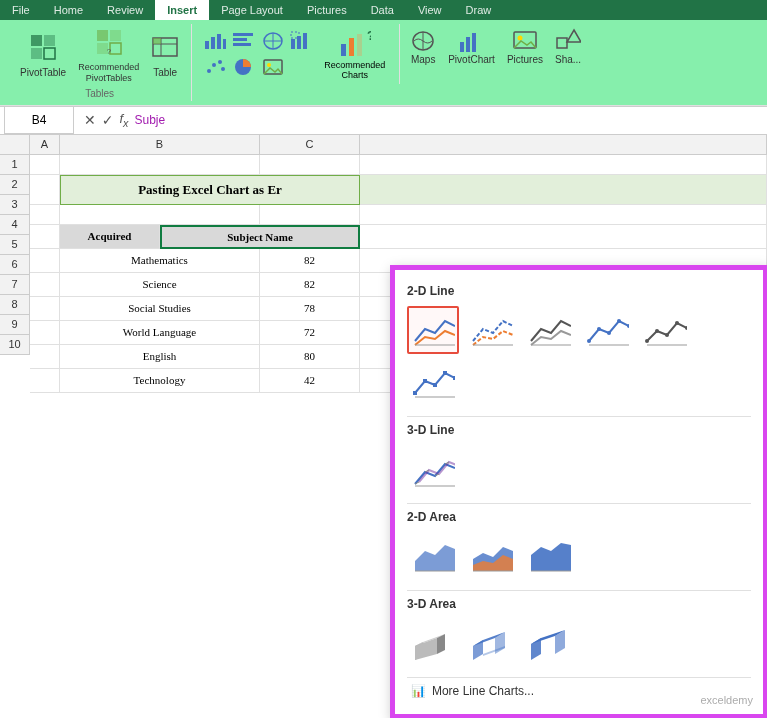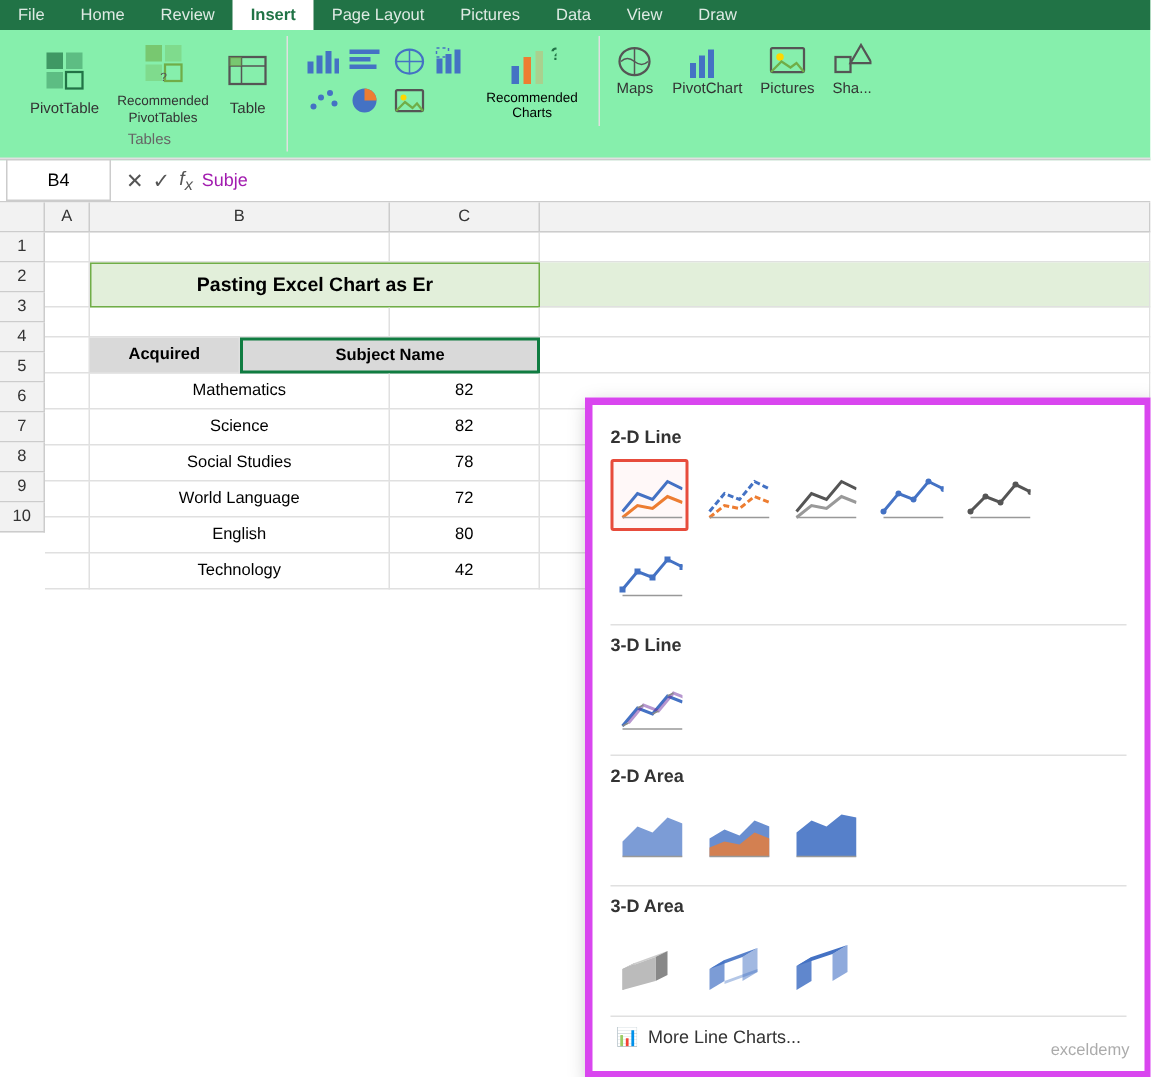--- a/index.html
+++ b/index.html
@@ -115,20 +115,21 @@
     .grid-row { display: flex; height: 20px; }
     .grid-cell {
       border-right: 1px solid #e0e0e0;
       border-bottom: 1px solid #e0e0e0;
       font-size: 11px;
       padding: 0 4px;
       display: flex;
       align-items: center;
       white-space: nowrap;
       overflow: hidden;
+      font-family: Liberation Serif, serif;
     }
 
     
     .chart-dropdown {
       position: absolute;
       top: 130px;
       left: 390px;
       width: 378px;
       background: #fff;
       border: 5px solid #d946ef;

